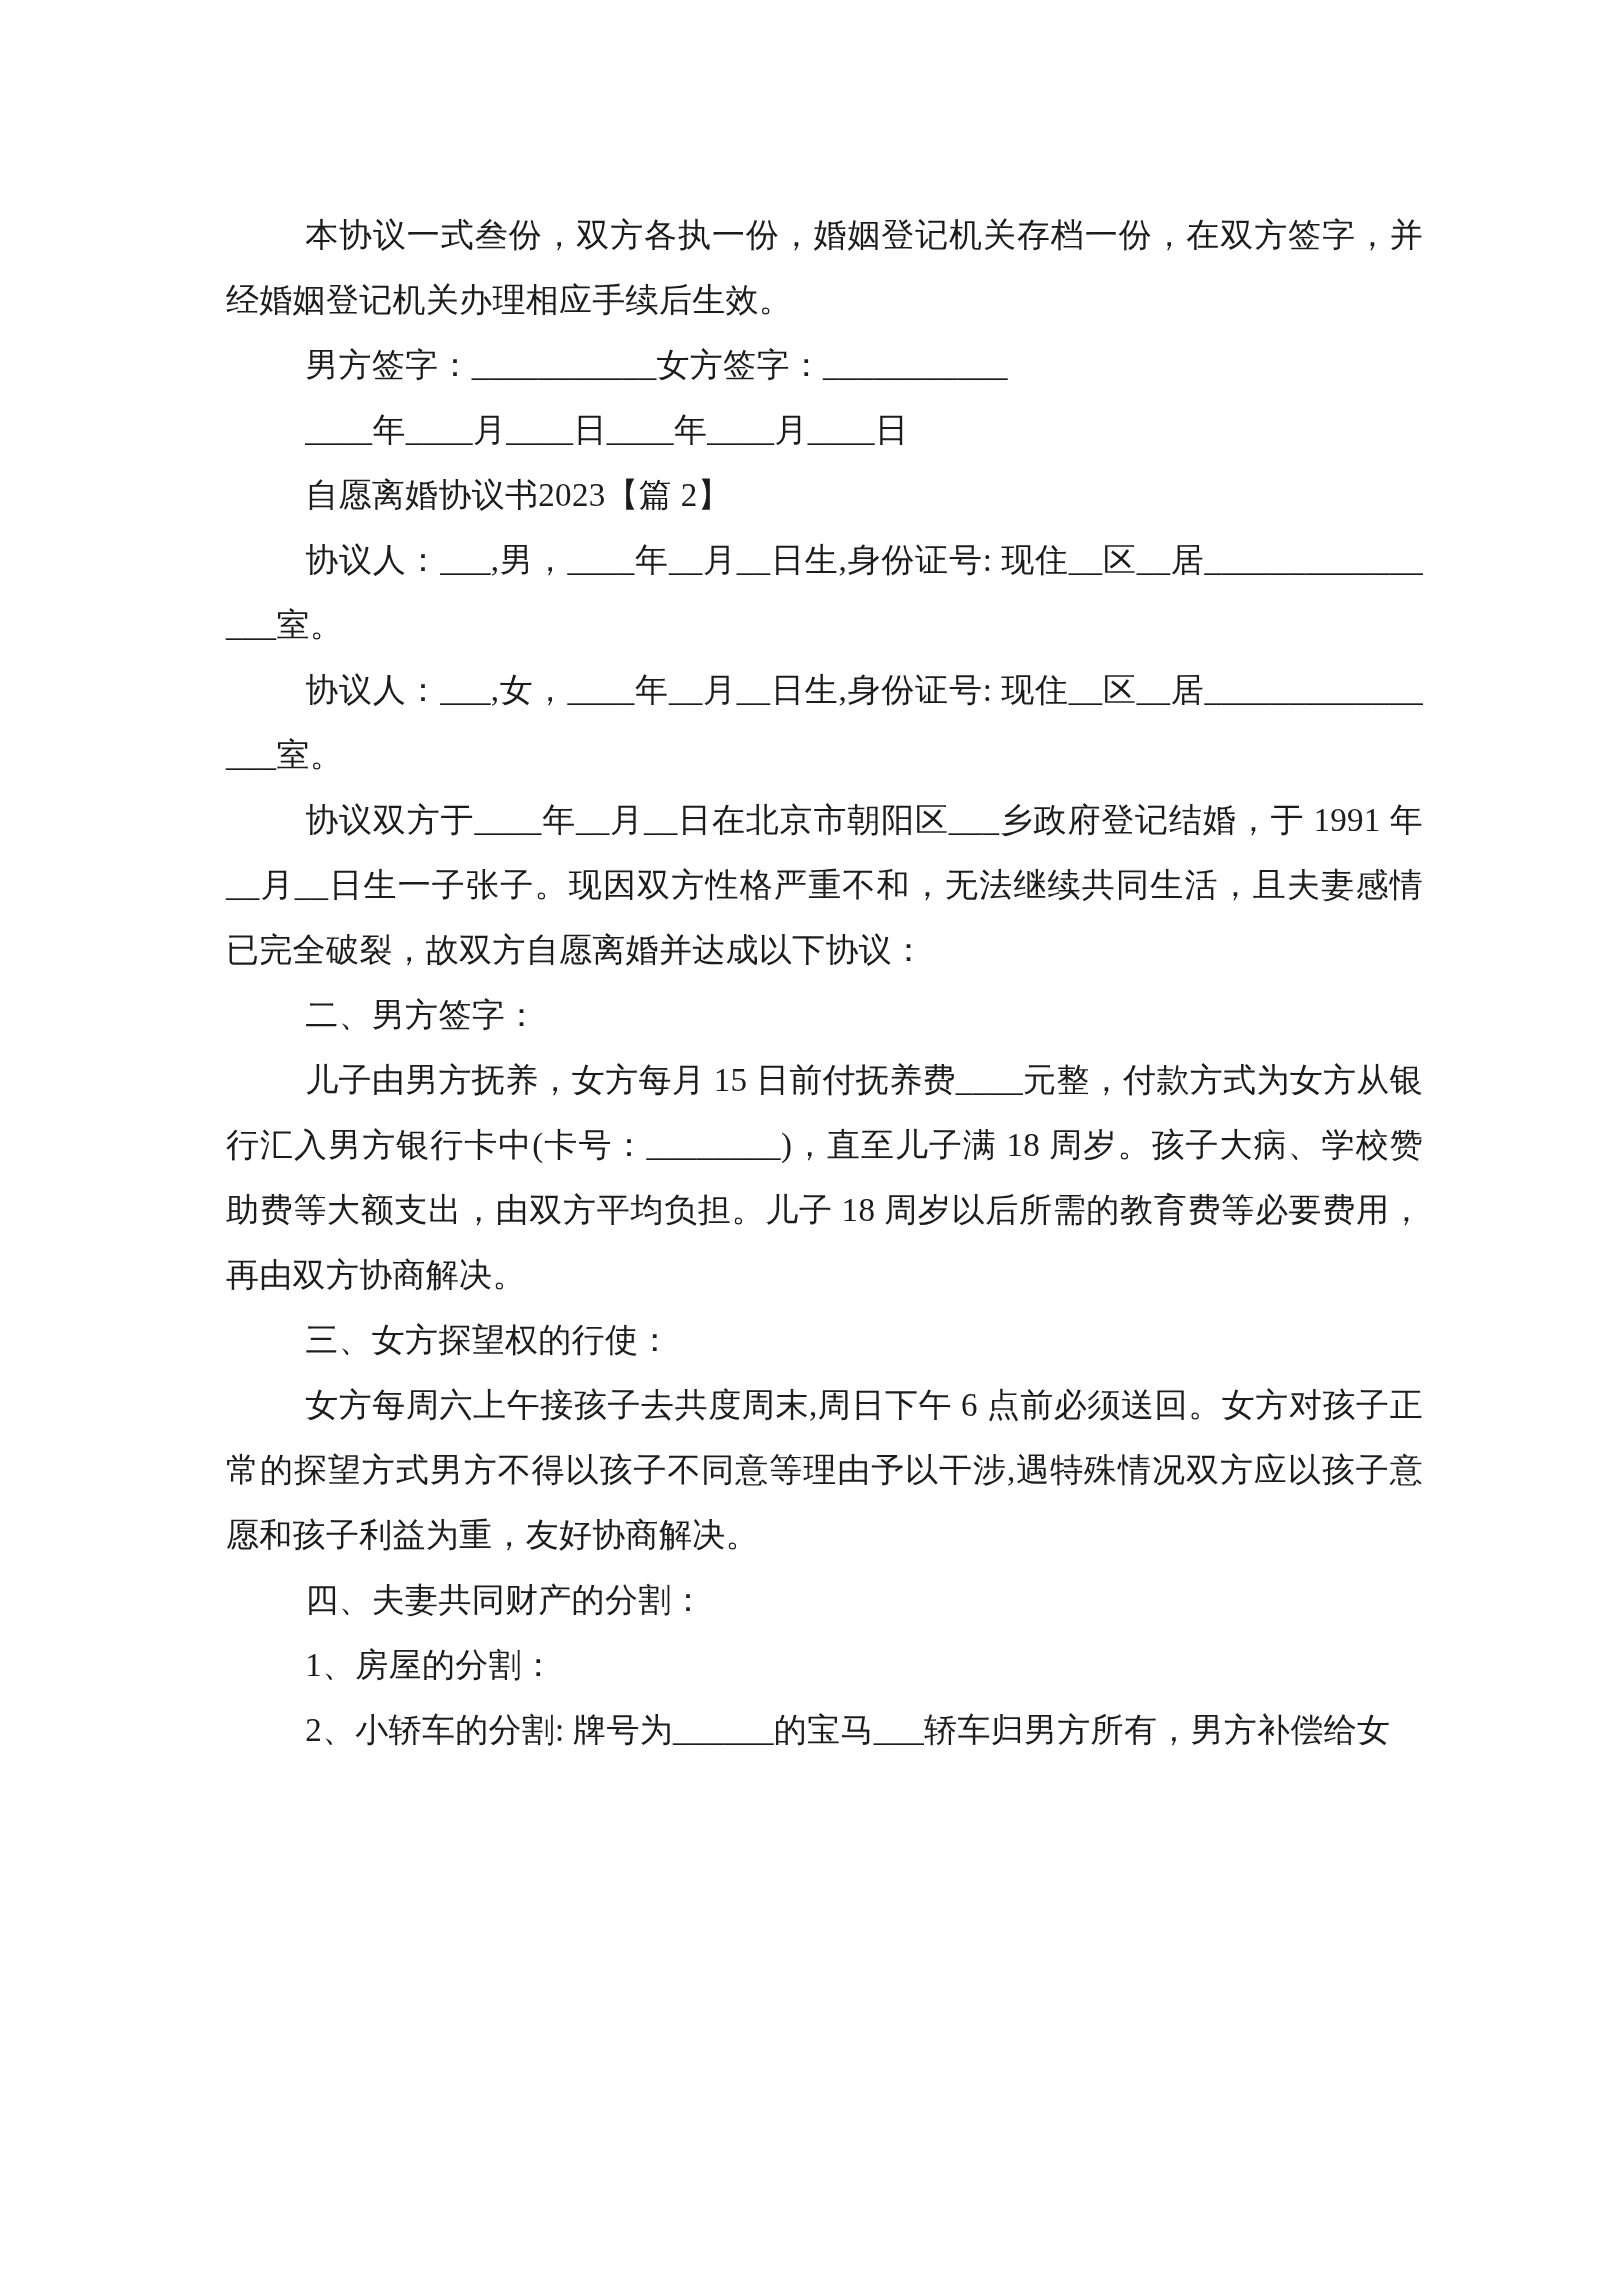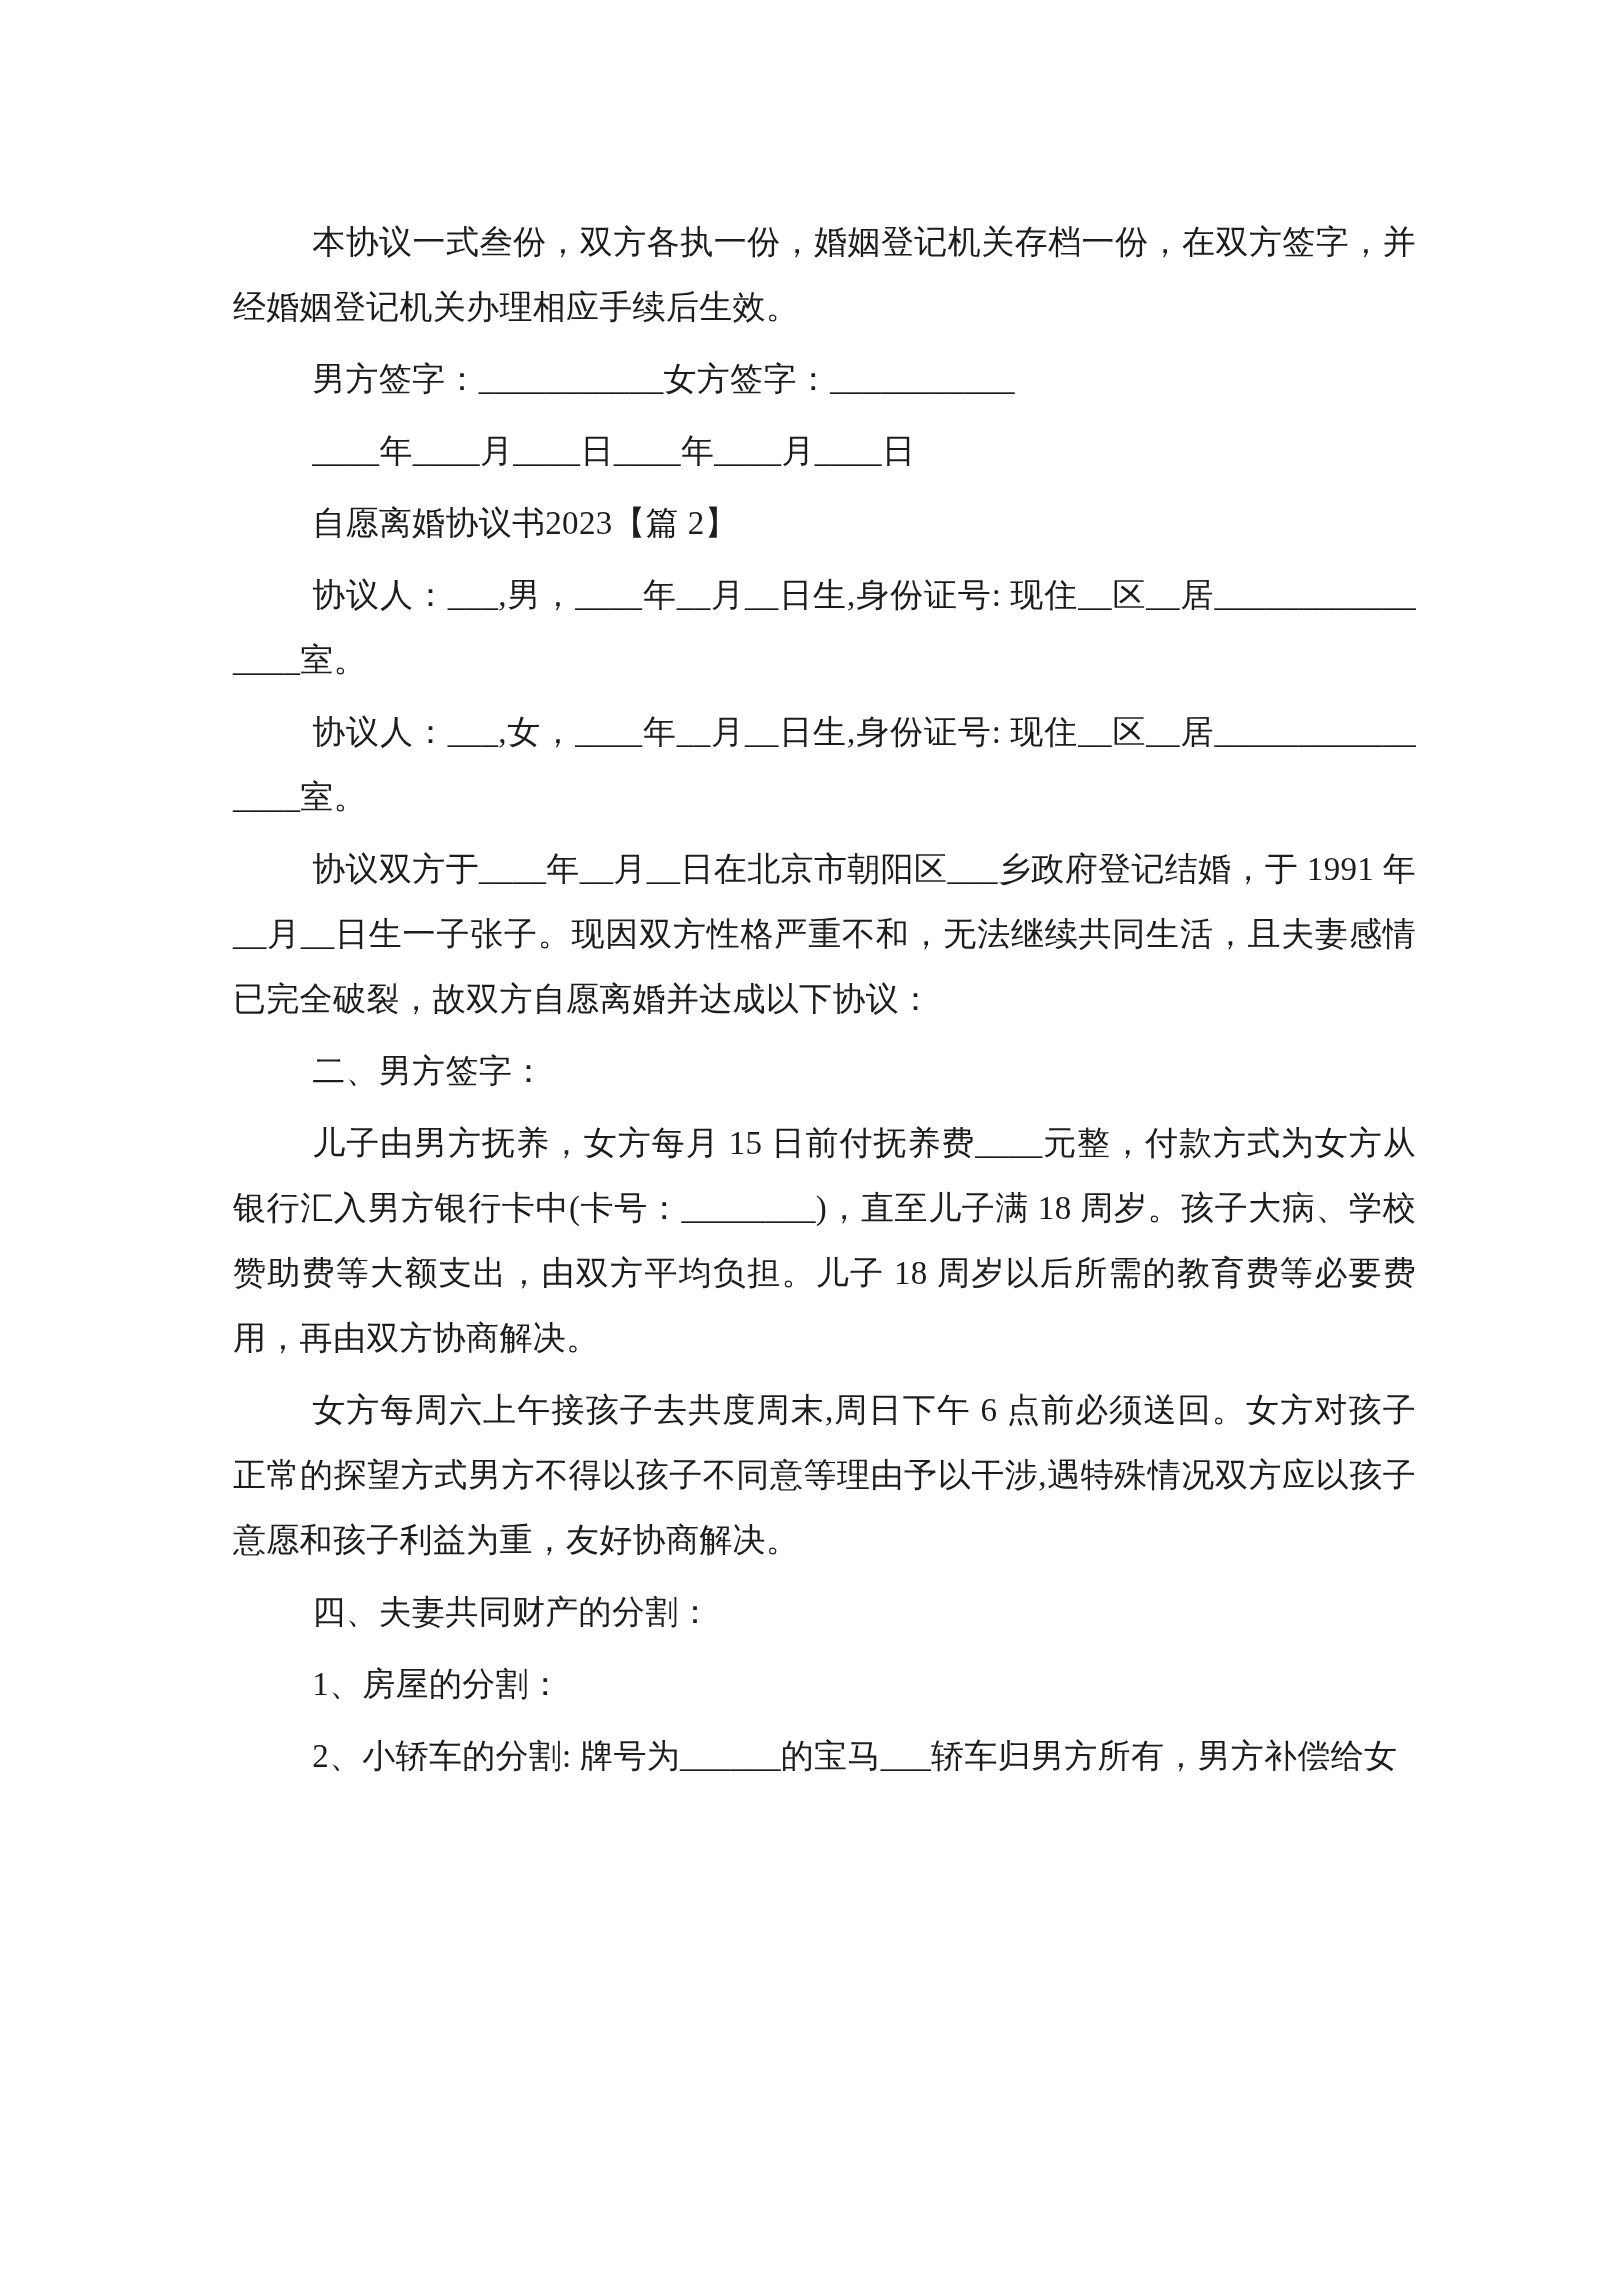--- a/index.html
+++ b/index.html
@@ -21,39 +21,40 @@
     width: 1197px;
     font-family: "Liberation Serif", "DejaVu Serif", serif;
     font-size: 33px;
     line-height: 65px;
     color: #1c1c1c;
     text-align: justify;
     text-justify: inter-ideograph;
     letter-spacing: 0.3px;
   }
   .doc p {
-    margin: 7px;
+    margin: 0;
     padding: 0;
     text-indent: 2.4em;
     word-break: break-all;
   }
 </style>
 </head>
 <body>
 
 <div class="page">
   <main class="doc">
     <p>本协议一式叁份，双方各执一份，婚姻登记机关存档一份，在双方签字，并经婚姻登记机关办理相应手续后生效。</p>
     <p>男方签字：___________女方签字：___________</p>
     <p>____年____月____日____年____月____日</p>
     <p>自愿离婚协议书2023【篇 2】</p>
     <p>协议人：___,男，____年__月__日生,身份证号: 现住__区__居________________室。</p>
     <p>协议人：___,女，____年__月__日生,身份证号: 现住__区__居________________室。</p>
     <p>协议双方于____年__月__日在北京市朝阳区___乡政府登记结婚，于 1991 年__月__日生一子张子。现因双方性格严重不和，无法继续共同生活，且夫妻感情已完全破裂，故双方自愿离婚并达成以下协议：</p>
     <p>二、男方签字：</p>
     <p>儿子由男方抚养，女方每月 15 日前付抚养费____元整，付款方式为女方从银行汇入男方银行卡中(卡号：________)，直至儿子满 18 周岁。孩子大病、学校赞助费等大额支出，由双方平均负担。儿子 18 周岁以后所需的教育费等必要费用，再由双方协商解决。</p>
+    <p>三、女方探望权的行使：</p>
     <p>女方每周六上午接孩子去共度周末,周日下午 6 点前必须送回。女方对孩子正常的探望方式男方不得以孩子不同意等理由予以干涉,遇特殊情况双方应以孩子意愿和孩子利益为重，友好协商解决。</p>
     <p>四、夫妻共同财产的分割：</p>
     <p>1、房屋的分割：</p>
     <p>2、小轿车的分割: 牌号为______的宝马___轿车归男方所有，男方补偿给女</p>
   </main>
 </div>
 
 
 </body></html>

